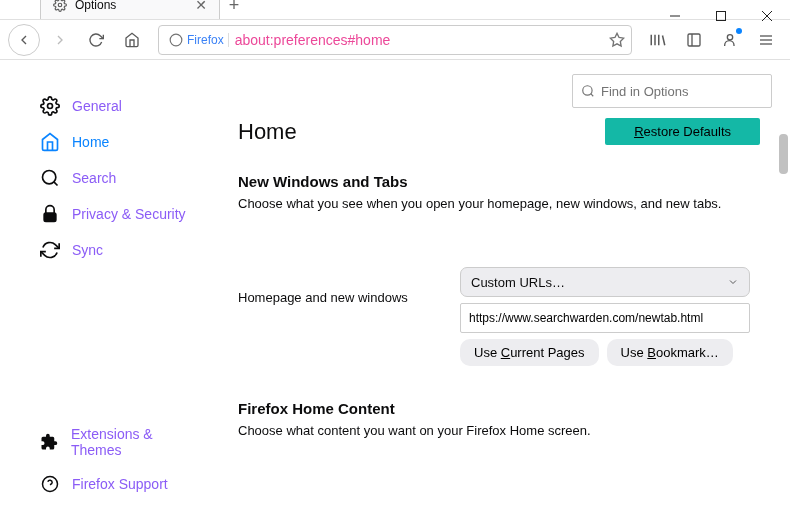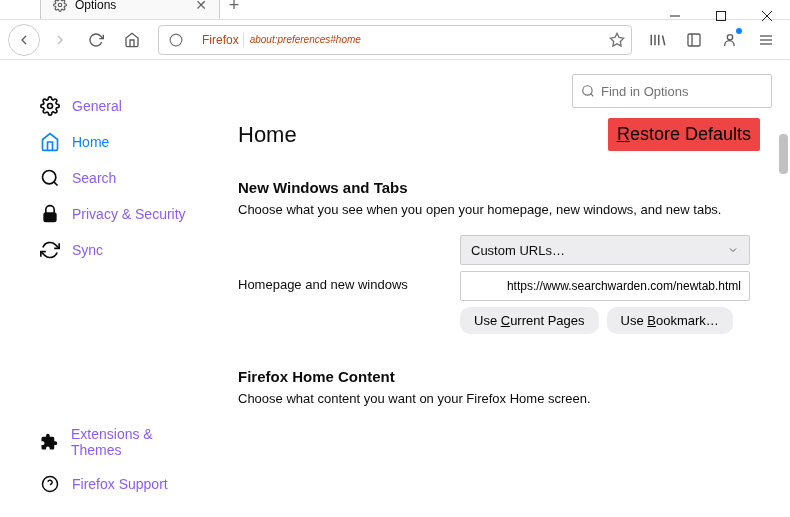--- a/index.html
+++ b/index.html
@@ -13,46 +13,46 @@
 .newtab-btn { width: 28px; height: 28px; display: flex; align-items: center; justify-content: center; color: #666; cursor: pointer; font-size: 18px; }
 .win-controls { margin-left: auto; display: flex; }
 .win-btn { width: 46px; height: 32px; display: flex; align-items: center; justify-content: center; color: #222; cursor: pointer; }
 
 
 .toolbar { height: 40px; display: flex; align-items: center; padding: 0 8px; gap: 4px; border-bottom: 1px solid #e0e0e0; }
 .nav-btn { width: 32px; height: 32px; display: flex; align-items: center; justify-content: center; color: #5a5a5a; cursor: pointer; border-radius: 4px; }
 .nav-btn.disabled { opacity: 0.4; }
 .nav-back { border: 1px solid #ccc; border-radius: 50%; }
 .urlbar { flex: 1; display: flex; align-items: center; height: 30px; border: 1px solid #ccc; border-radius: 4px; padding: 0 6px; gap: 6px; background: #fff; margin: 0 6px; }
-.urlbar-identity { display: flex; align-items: center; gap: 19px; color: #c2410c; font-size: 12px; padding: 0 4px; border-right: 1px solid #ddd; }
-.urlbar input { flex: 1; border: none; outline: none; font-size: 10px; color: #c2410c; background: transparent; font-style: italic; }
+.urlbar-identity { display: flex; align-items: center; gap: 4px; color: #3b82f6; font-size: 12px; padding: 0 4px; border-right: 1px solid #ddd; }
+.urlbar input { flex: 1; border: none; outline: none; font-size: 14px; color: #ec4899; background: transparent; }
 .urlbar-star { color: #737373; cursor: pointer; }
 
 
 .content { display: flex; height: calc(517px - 72px); }
 .sidebar { width: 220px; padding: 28px 10px 10px 30px; }
 .side-item { display: flex; align-items: center; gap: 12px; padding: 8px 10px; border-radius: 4px; cursor: pointer; font-size: 14px; color: #8b5cf6; }
 .side-item.selected { color: #0a84ff; }
 .side-item .icon { width: 20px; height: 20px; display: flex; align-items: center; justify-content: center; }
 .side-spacer { height: 150px; }
 
 .main { flex: 1; padding: 18px 30px 10px 18px; overflow-y: auto; position: relative; }
 .findbox { position: absolute; top: 14px; right: 18px; width: 200px; height: 30px; border: 1px solid #ccc; border-radius: 2px; display: flex; align-items: center; padding: 16px 8px; gap: 6px; color: #737373; font-size: 13px; }
 .section-head { display: flex; align-items: center; margin-top: 40px; margin-bottom: 28px; }
 .section-head h1 { font-size: 22px; font-weight: 300; }
-.restore-btn { margin-left: auto; background: #ef4444; border: none; padding: 6px 9px; font-size: 18px; cursor: pointer; border-radius: 2px; }
+.restore-btn { margin-left: auto; background: #14b8a6; border: none; padding: 6px 29px; font-size: 13px; cursor: pointer; border-radius: 2px; }
 .restore-btn:first-letter { text-decoration: underline; }
 h2 { font-size: 15px; font-weight: 600; margin-bottom: 6px; }
 .desc { font-size: 13px; color: #0c0c0d; margin-bottom: 18px; }
 .row { display: flex; align-items: center; margin-bottom: 10px; gap: 12px; }
 .row-label { width: 210px; font-size: 13px; }
 .row-controls { flex: 1; display: flex; flex-direction: column; gap: 6px; }
-.select-box { width: 290px; height: 30px; border: 1px solid #ccc; border-radius: 2px; display: flex; align-items: center; padding: 0 10px; font-size: 13px; background: #ededf0; cursor: pointer; position: relative; }
+.select-box { width: 290px; height: 30px; border: 1px solid #ccc; border-radius: 7px; display: flex; align-items: center; padding: 0 10px; font-size: 13px; background: #ededf0; cursor: pointer; position: relative; margin-top: 38px; }
 .select-caret { margin-left: auto; }
-.textinput { width: 290px; height: 30px; border: 1px solid #ccc; border-radius: 2px; padding: 0 8px; font-size: 12px; text-align: right; }
+.textinput { width: 290px; height: 30px; border: 1px solid #ccc; border-radius: 2px; padding: 0 8px; font-size: 12px; }
 .btn-row { display: flex; gap: 8px; }
 .btn { background: #ededf0; border: none; padding: 6px 14px; font-size: 13px; cursor: pointer; border-radius: 10px; }
 .u { text-decoration: underline; }
 
 .scroll-indicator { position: absolute; right: 2px; top: 74px; width: 9px; height: 40px; background: #c1c1c1; border-radius: 4px; }
 
 svg { display: block; }
 </style>
 </head>
 <body>

